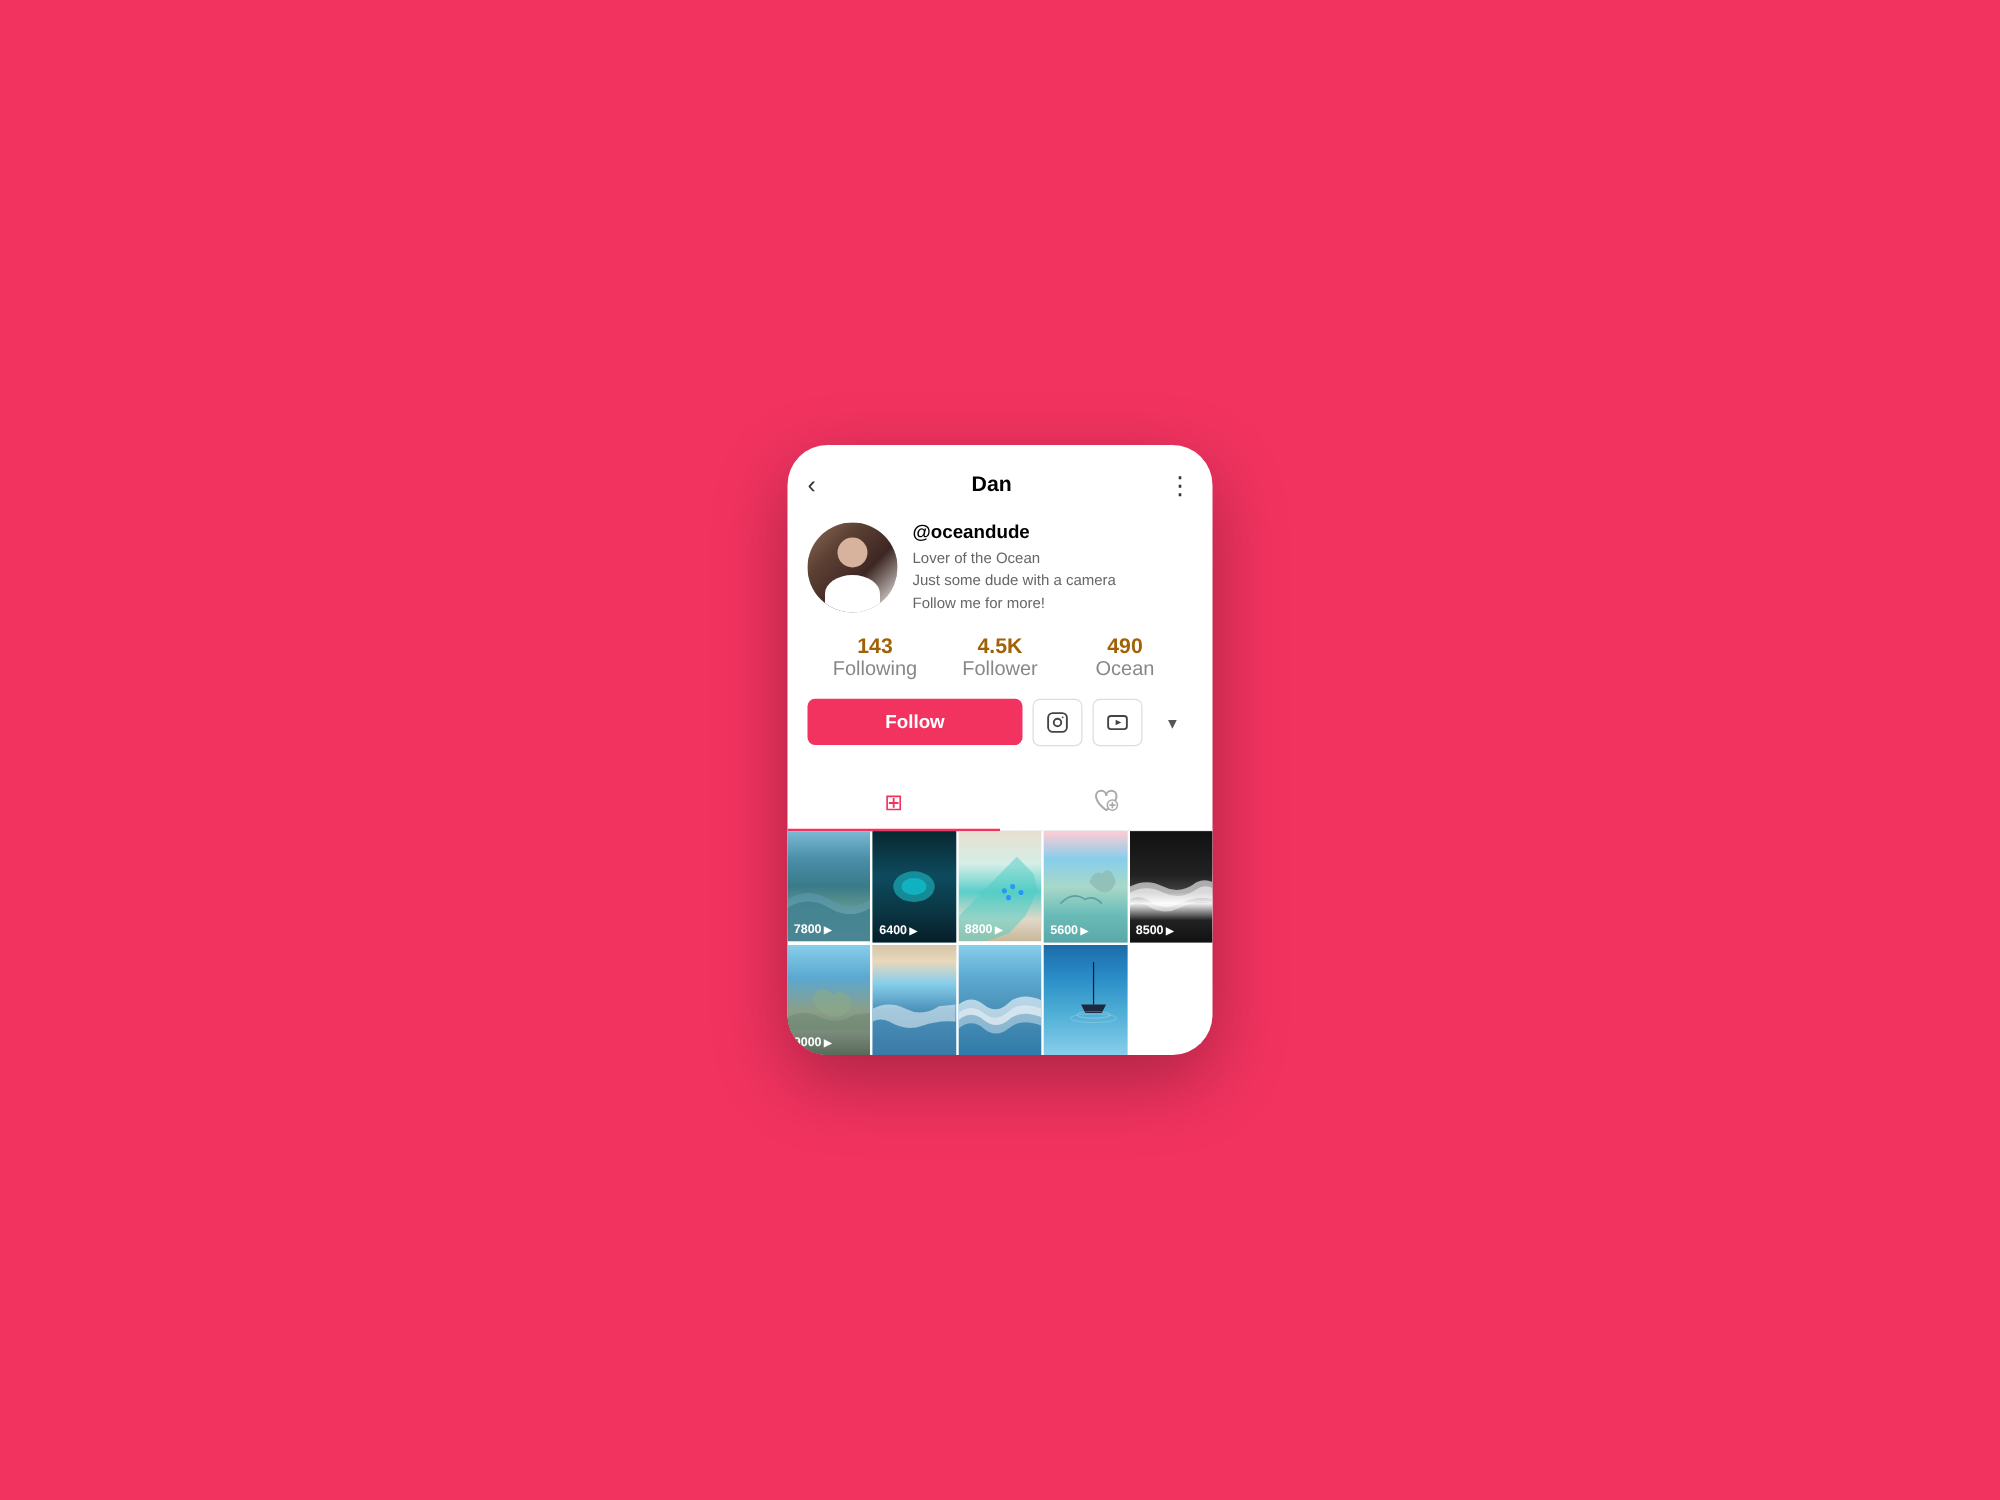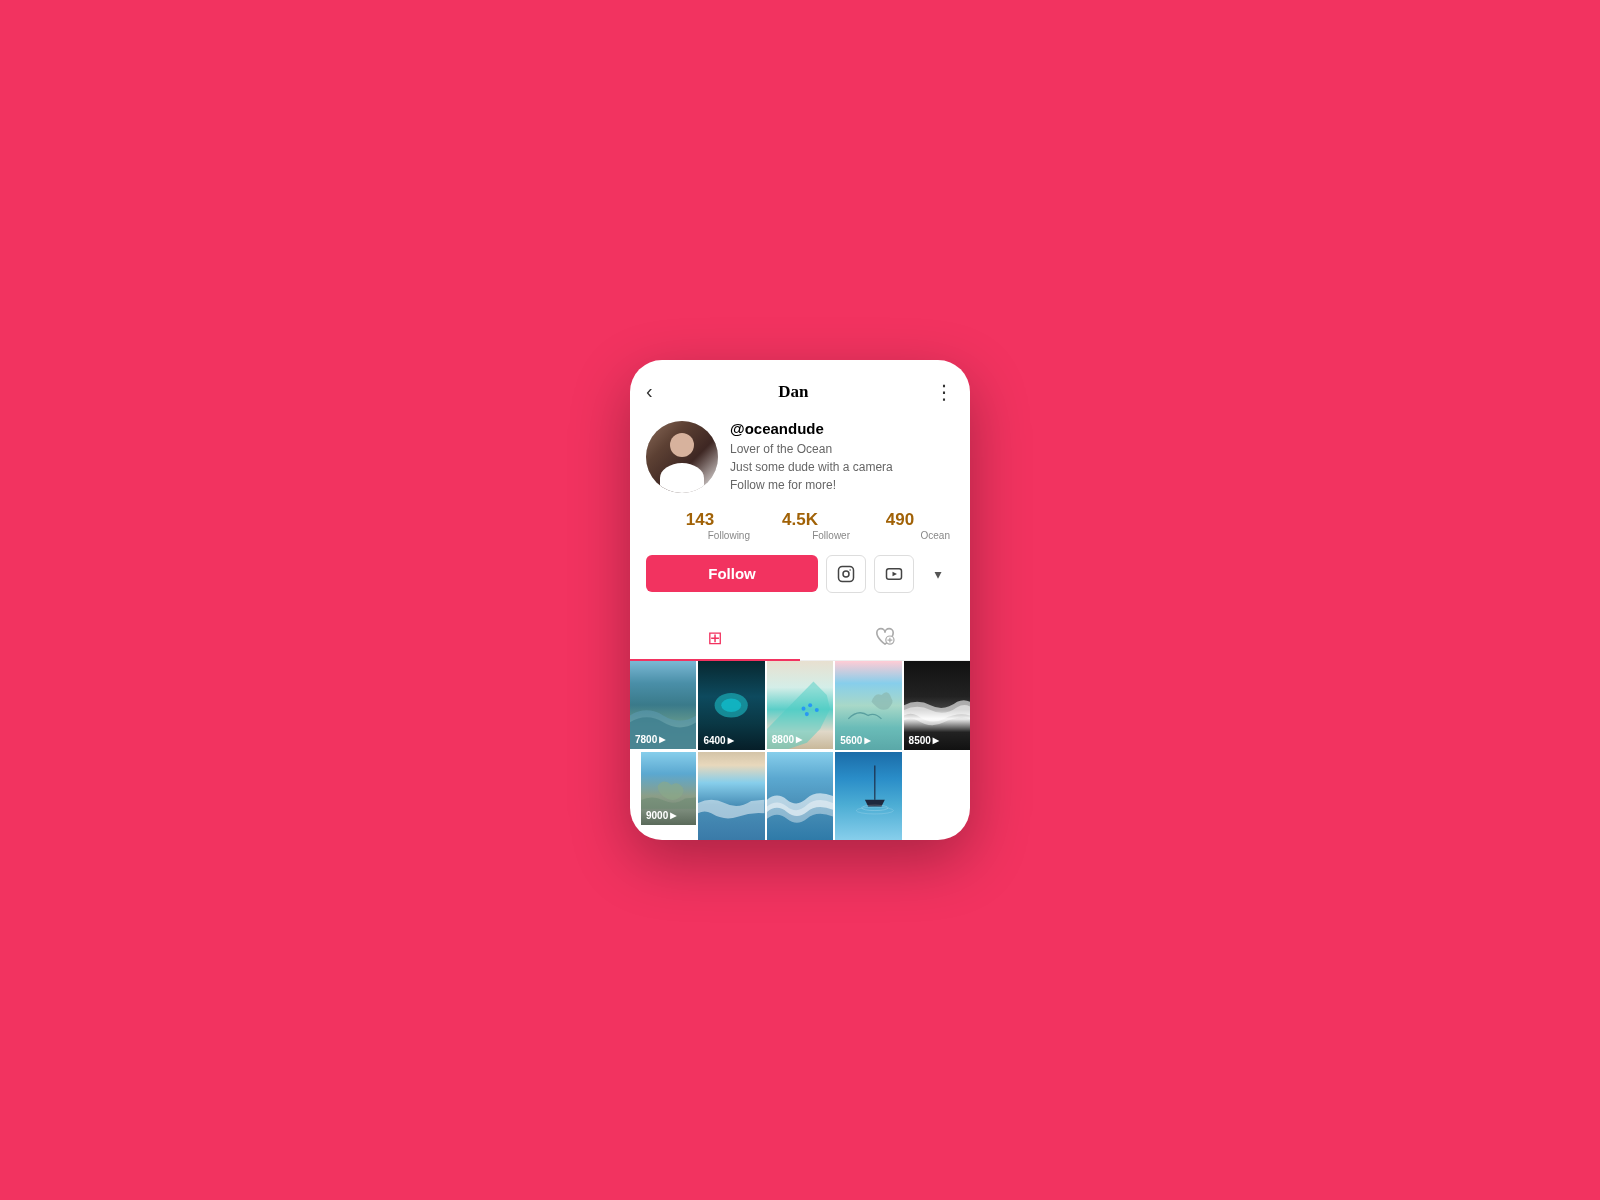--- a/index.html
+++ b/index.html
@@ -26,21 +26,20 @@
     .header {
       display: flex;
       align-items: center;
       justify-content: space-between;
       padding: 20px 16px 10px;
     }
     .header-title {
       font-size: 17px;
       font-weight: 700;
       color: #000;
-      font-family: Liberation Serif, serif;
     }
     .header-icon {
       color: #333;
       font-size: 20px;
       cursor: pointer;
     }
 
     
     .profile-section {
       padding: 6px 16px 10px;
@@ -114,24 +113,23 @@
       flex: 1;
       text-align: center;
     }
     .stat-number {
       font-size: 17px;
       font-weight: 800;
       color: #a16207;
       display: block;
     }
     .stat-label {
-      font-size: 10px;
+      font-size: 16px;
       color: #888;
       display: block;
-      text-align: right;
     }
 
     
     .action-row {
       display: flex;
       align-items: center;
       gap: 8px;
       margin-bottom: 14px;
     }
     .follow-btn {
@@ -226,21 +224,21 @@
     .play-icon-small {
       font-size: 8px;
     }
 
     
     .thumb-1 { background: linear-gradient(180deg, #87CEEB 0%, #4682B4 30%, #2F6B7C 60%, #6B8E7A 100%); }
     .thumb-2 { background: linear-gradient(180deg, #0A3A4A 0%, #0D5E7A 40%, #0A3A4A 100%); }
     .thumb-3 { background: linear-gradient(180deg, #E8D5B7 0%, #C4E8E8 40%, #4ECDC4 70%, #E8D5B7 100%); }
     .thumb-4 { background: linear-gradient(180deg, #FFB6C1 0%, #87CEEB 20%, #A8D5BA 50%, #5B9B9B 100%); }
     .thumb-5 { background: linear-gradient(180deg, #1a1a1a 0%, #2d2d2d 30%, #fff 60%, #1a1a1a 100%); }
-    .thumb-6 { background: linear-gradient(180deg, #87CEEB 0%, #4682B4 40%, #8B7355 80%, #5C4A3A 100%); margin-left: 11px; }
+    .thumb-6 { background: linear-gradient(180deg, #87CEEB 0%, #4682B4 40%, #8B7355 80%, #5C4A3A 100%); }
     .thumb-7 { background: linear-gradient(180deg, #C8B5A0 0%, #E8D5C0 20%, #87CEEB 50%, #4682B4 100%); }
     .thumb-8 { background: linear-gradient(180deg, #87CEEB 0%, #5BA8D0 40%, #2F7AA8 100%); }
     .thumb-9 { background: linear-gradient(180deg, #1B6CA8 0%, #4CADD4 50%, #87CEEB 100%); }
 
     
     .thumb-detail {
       width: 100%;
       height: 100%;
       position: relative;
       overflow: hidden;

